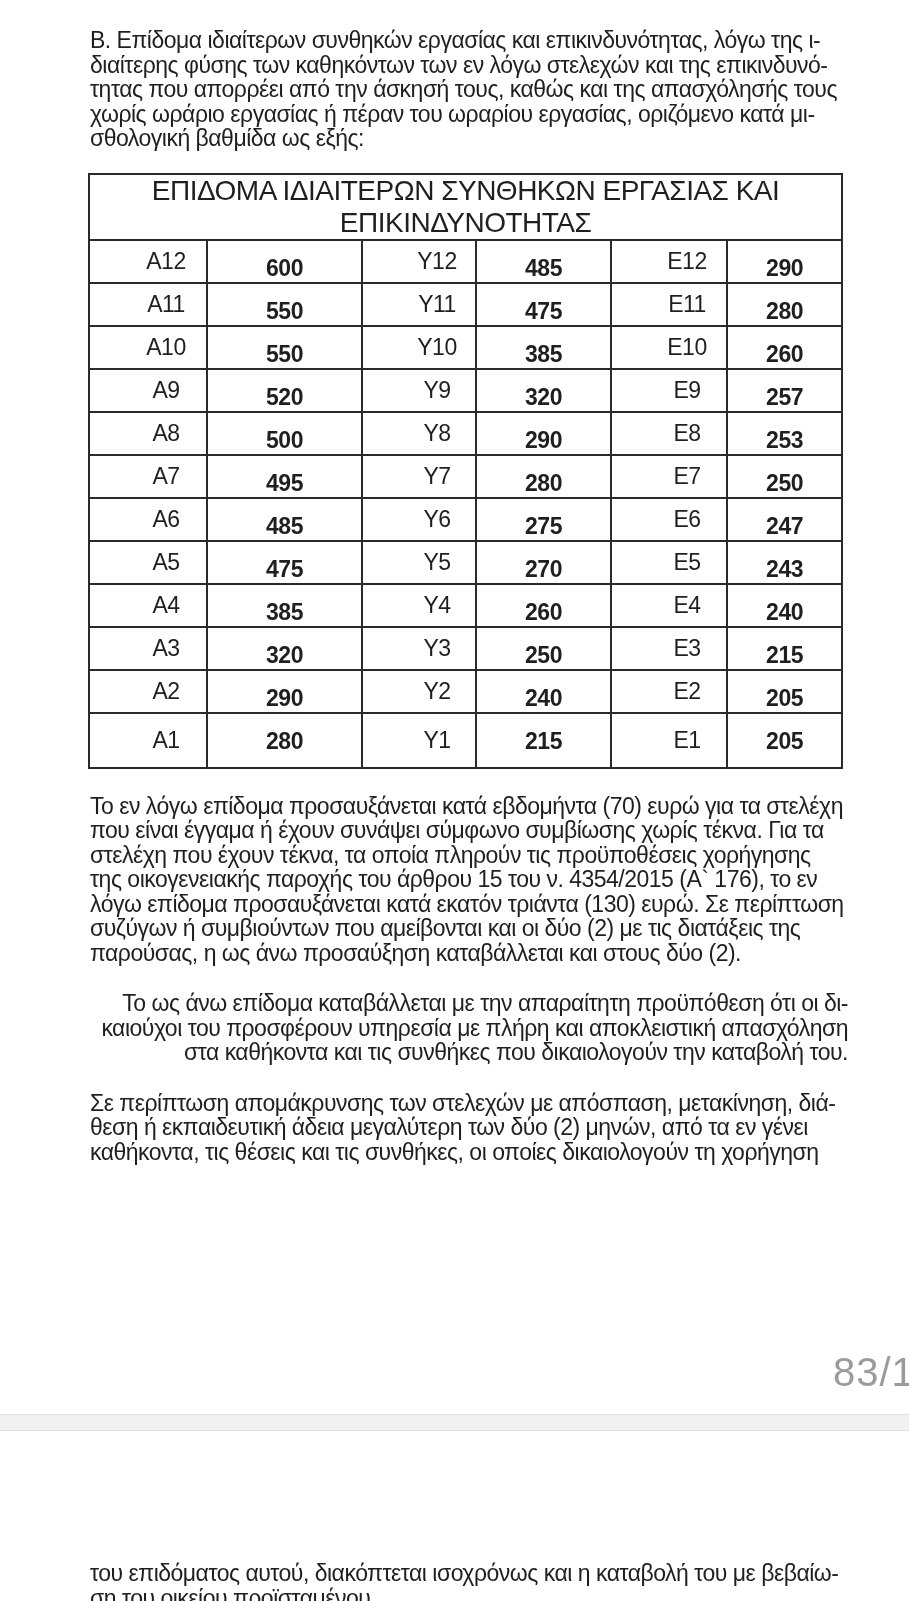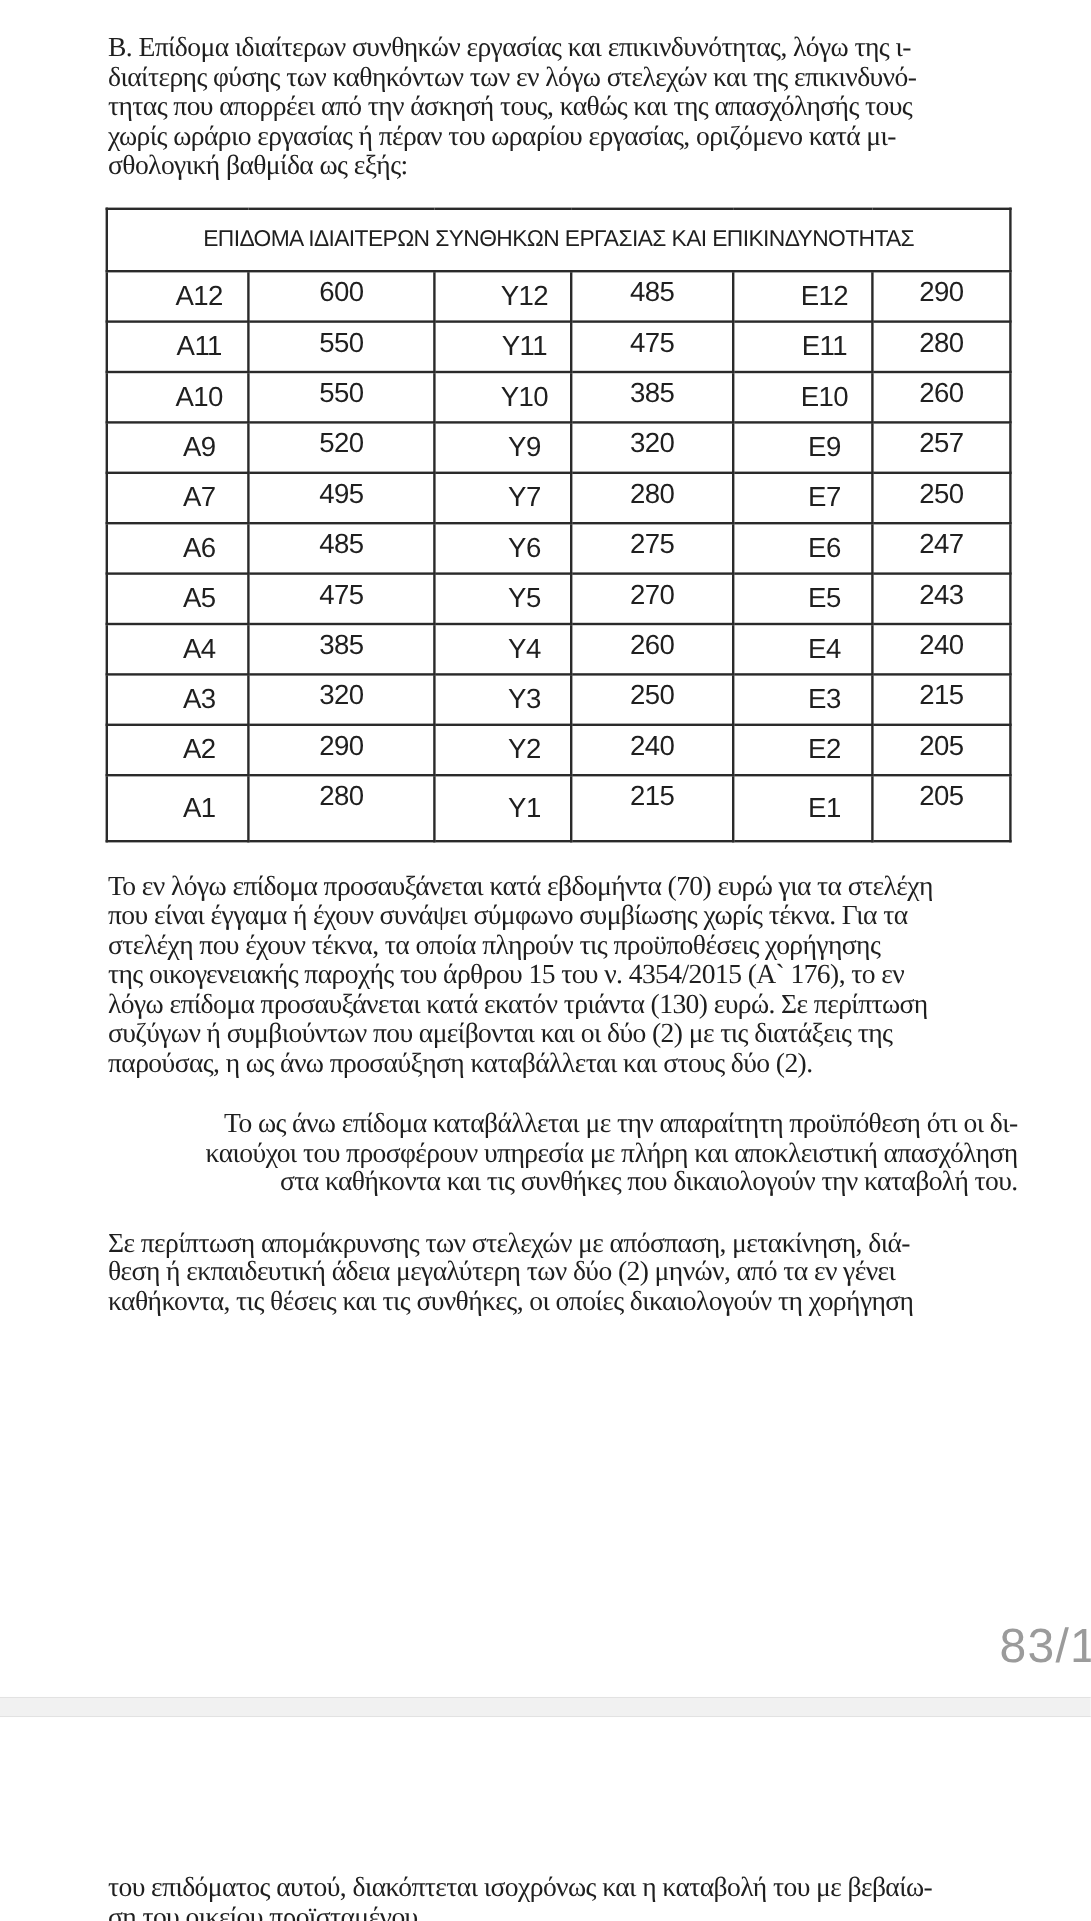--- a/index.html
+++ b/index.html
@@ -13,41 +13,41 @@
   body{
     width:909px;height:1601px;overflow:hidden;background:#ffffff;
     font-family:"Liberation Sans","DejaVu Sans",sans-serif;
     color:var(--text);
   }
   .page{background:#ffffff;box-sizing:border-box;}
   .page-main{height:1386px;position:relative;}
   .para{
     margin:0 0 0 90px;width:758px;
     font-size:23px;line-height:24.5px;letter-spacing:-0.5px;
-    white-space:pre-line;text-align:left;font-family:Liberation Serif, serif;
+    white-space:pre-line;text-align:left;
   }
   .para.intro{margin-top:28px;}
   .para.increase{margin-top:25px;}
   .para.condition{margin-top:26px;text-align:right;}
   .para.removal{margin-top:26px;}
   .allowance-table{
     margin:22px 0 0 88px;width:753px;
     border-collapse:collapse;table-layout:fixed;
     font-size:23px;letter-spacing:-0.5px;
   }
   .allowance-table th,.allowance-table td{
     border:2px solid var(--border);
     text-align:center;padding:0;font-weight:normal;color:var(--text);
   }
-  .title-row th{height:50px;font-size:19px;}
+  .title-row th{height:50px;font-size:28px;}
   .category-row th{height:42px;}
   .subheader-row th{height:46px;line-height:23px;white-space:pre-line;}
   .allowance-table tbody tr{height:42px;}
   .allowance-table tbody tr:last-child{height:55px;margin-left:44px;}
-  .allowance-table td.amount{vertical-align:top;padding-top:3px;}
+  .allowance-table td.amount{vertical-align:top;padding-top:14px;font-weight:bold;}
   .allowance-table td.grade{vertical-align:middle;padding-left:36px;}
   .page-indicator{
     position:absolute;left:833px;top:1322px;
     font-size:40px;line-height:44px;letter-spacing:1px;
     color:var(--page-indicator);white-space:nowrap;
   }
   .separator{
     height:17px;background:var(--separator-bg);
     border-top:1px solid var(--separator-edge);
     border-bottom:1px solid var(--separator-edge);
@@ -107,20 +107,28 @@
         </tr>
         <tr>
           <td class="grade">Α9</td>
           <td class="amount">520</td>
           <td class="grade">Υ9</td>
           <td class="amount">320</td>
           <td class="grade">Ε9</td>
           <td class="amount">257</td>
         </tr>
         <tr>
+          <td class="grade">Α8</td>
+          <td class="amount">500</td>
+          <td class="grade">Υ8</td>
+          <td class="amount">290</td>
+          <td class="grade">Ε8</td>
+          <td class="amount">253</td>
+        </tr>
+        <tr>
           <td class="grade">Α7</td>
           <td class="amount">495</td>
           <td class="grade">Υ7</td>
           <td class="amount">280</td>
           <td class="grade">Ε7</td>
           <td class="amount">250</td>
         </tr>
         <tr>
           <td class="grade">Α6</td>
           <td class="amount">485</td>

